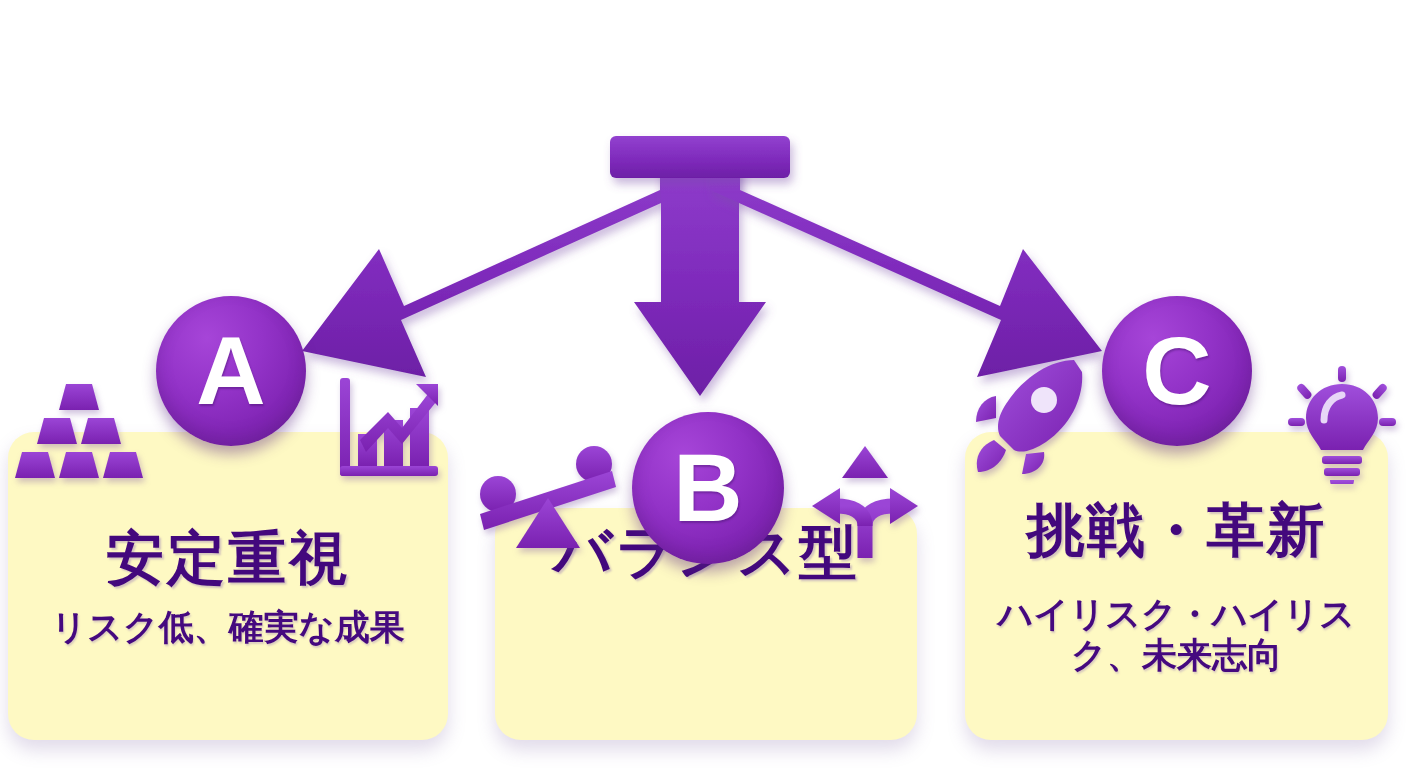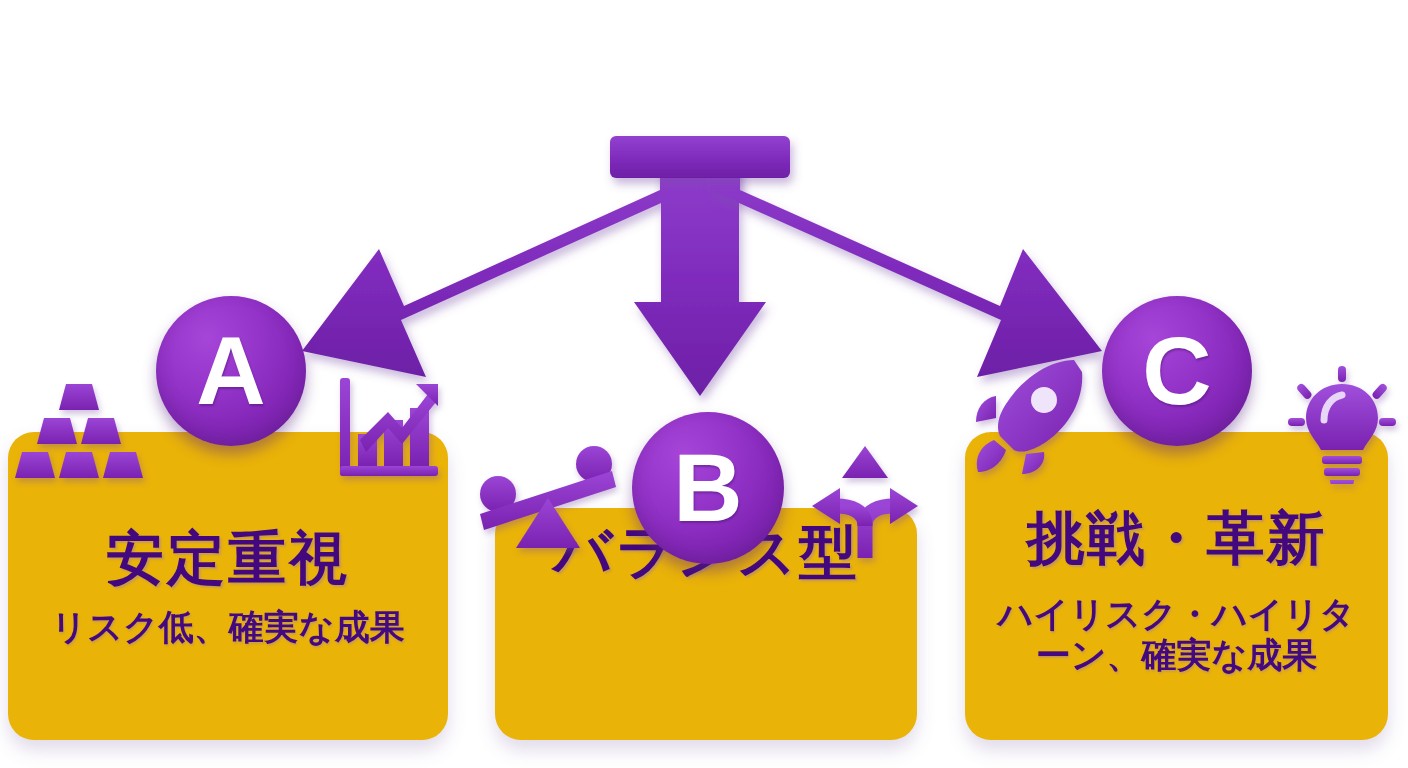--- a/index.html
+++ b/index.html
@@ -24,21 +24,21 @@
     line-height:1.08;
     white-space:nowrap;
   }
 
   
   .arrows{position:absolute;left:0;top:0;width:1408px;height:768px;pointer-events:none;}
 
   
   .card{
     position:absolute;
-    background:#eab308;
+    background:#fef9c3;
     border-radius:26px;
     box-shadow:0 10px 18px rgba(120,90,160,.22);
     overflow:visible;
   }
   #card-a{left:8px;  top:432px; width:440px; height:308px;}
   #card-b{left:495px;top:508px; width:422px; height:232px;}
   #card-c{left:965px;top:432px; width:423px; height:308px;}
 
   .card-text{
     position:absolute;left:0;width:100%;
@@ -53,21 +53,21 @@
   }
   .sub{
     font-size:35px;font-weight:bold;color:#45097f;
     text-shadow:1px 2px 2px rgba(150,120,180,.35);
     line-height:1.16;
   }
   #card-a .headline{top:96px;letter-spacing:3px;}
   #card-a .sub{top:175px;}
   #card-b .headline{top:14px;letter-spacing:2px;}
   #card-b .sub{top:94px;}
-  #card-c .headline{top:76px;letter-spacing:2px;}
+  #card-c .headline{top:68px;letter-spacing:2px;}
   #card-c .sub{top:162px;padding:0 22px;}
 
   
   .badge{
     position:absolute;
     border-radius:50%;
     background:radial-gradient(circle at 34% 28%, #a645d8 0%, #9333c8 38%, #8226b6 66%, #701fa0 100%);
     box-shadow:0 8px 14px rgba(90,40,130,.42), inset 0 -8px 16px rgba(70,20,105,.25);
     display:flex;align-items:center;justify-content:center;
     color:#ffffff;
@@ -156,21 +156,21 @@
     <div class="card-text headline">安定重視</div>
     <div class="card-text sub">リスク低、確実な成果</div>
   </div>
 
   <div class="card" id="card-b">
     <div class="card-text headline">バランス型</div>
   </div>
 
   <div class="card" id="card-c">
     <div class="card-text headline">挑戦・革新</div>
-    <div class="card-text sub">ハイリスク・ハイリターン、確実な成果</div>
+    <div class="card-text sub">ハイリスク・ハイリスク、未来志向</div>
   </div>
 
   <div class="icon" id="icon-gold">
     <svg viewBox="0 0 130 112" xmlns="http://www.w3.org/2000/svg">
       <defs>
         <linearGradient id="gb" x1="0" y1="0" x2="0" y2="1">
           <stop offset="0%" stop-color="#9b45d6"></stop>
             <stop offset="100%" stop-color="#7a21b0"></stop>
         </linearGradient>
       </defs>

